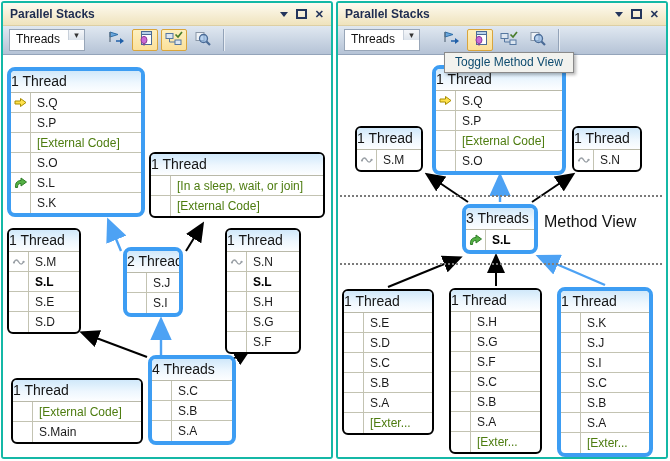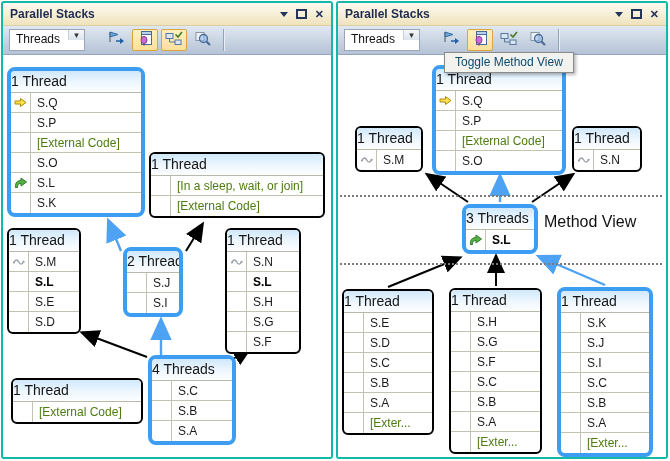--- a/index.html
+++ b/index.html
@@ -228,20 +228,24 @@
         <div class="stack-row">
           <span class="row-icon"></span>
           <span class="row-label">S.F</span>
         </div>
       </div>
       <div class="stack-box" style="left:8px;top:323px;width:132px">
         <div class="box-header">1 Thread</div>
         <div class="stack-row gray">
           <span class="row-icon"></span>
           <span class="row-label">[External Code]</span>
+        </div>
+        <div class="stack-row">
+          <span class="row-icon"></span>
+          <span class="row-label">S.Main</span>
         </div>
       </div>
       <div class="stack-box hl" style="left:145px;top:300px;width:88px">
         <div class="box-header">4 Threads</div>
         <div class="stack-row">
           <span class="row-icon"></span>
           <span class="row-label">S.C</span>
         </div>
         <div class="stack-row">
           <span class="row-icon"></span>

